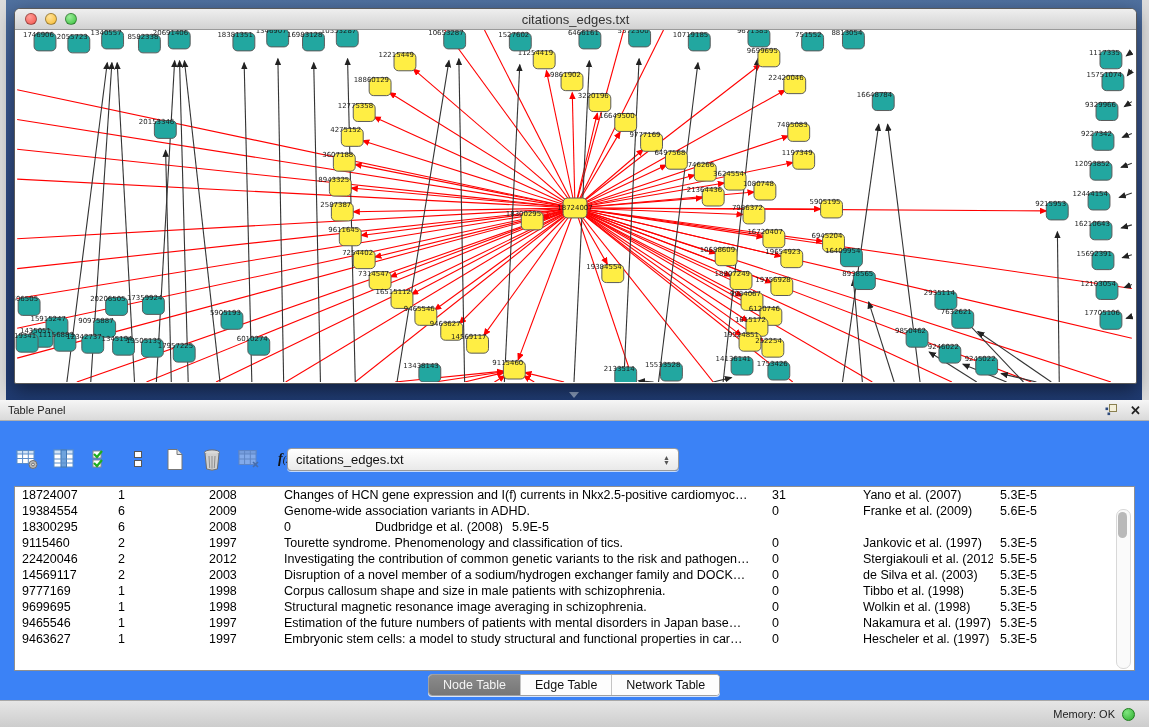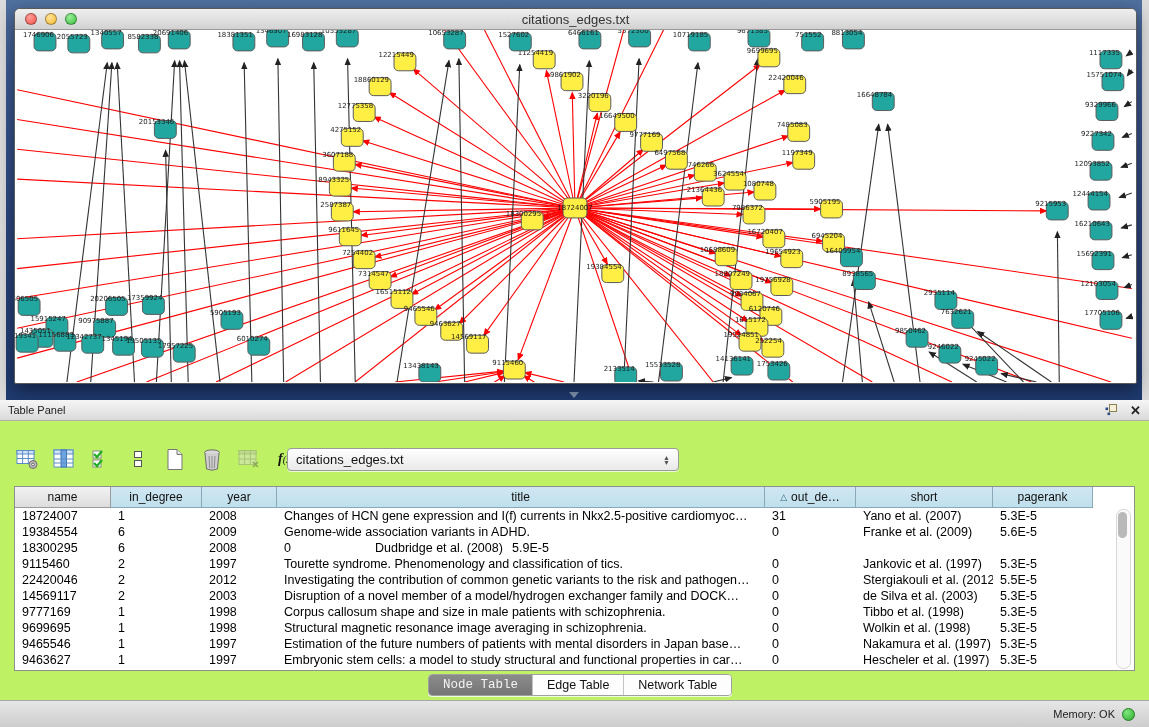--- a/index.html
+++ b/index.html
@@ -18,21 +18,21 @@
   .titlebar{height:20px;border-radius:5px 5px 0 0;background:linear-gradient(180deg,#efefef,#d2d2d2);
     border-bottom:1px solid #9a9a9a;position:relative;display:flex;align-items:center;}
   .traffic{position:absolute;left:10px;top:4px;display:flex;gap:8px;}
   .light{width:12px;height:12px;border-radius:50%;box-sizing:border-box;border:1px solid rgba(0,0,0,.35);}
   .win-title{flex:1;text-align:center;font-size:13px;color:#333;}
   .canvas-wrap{position:relative;width:1119px;height:352px;background:#fff;overflow:hidden;border-radius:0 0 2px 2px;}
   .canvas-wrap svg{display:block;}
   .gnode-label{font-family:"DejaVu Sans",sans-serif;font-size:7px;fill:#1c1c1c;}
 
   
-  .table-panel{position:absolute;left:0;top:400px;width:1149px;height:300px;background:#bef264;}
+  .table-panel{position:absolute;left:0;top:400px;width:1149px;height:300px;background:#3b82f6;}
   .panel-titlebar{height:21px;background:linear-gradient(180deg,#f6f6f6,#dadada);border-bottom:1px solid #b0b0b0;
     display:flex;align-items:center;padding:0 8px;box-sizing:border-box;}
   .panel-title{font-size:11px;color:#222;flex:1;}
   .panel-tb-icons{display:flex;align-items:center;gap:12px;}
   .float-icon svg{display:block;}
   .close-icon{font-size:13px;font-weight:bold;color:#222;line-height:1;cursor:default;}
 
   .toolbar{position:absolute;left:14px;top:44px;height:30px;display:flex;align-items:center;gap:11px;}
   .tb-btn{width:26px;height:26px;display:flex;align-items:center;justify-content:center;}
   .fx-label{font-size:14px;color:#111;font-family:"Liberation Serif",serif;font-style:italic;font-weight:bold;}
@@ -59,21 +59,21 @@
       display:flex;align-items:center;}
   .vscroll{position:absolute;right:3px;top:22px;width:13px;height:158px;background:#fafafa;
       border:1px solid #d8d8d8;border-radius:7px;}
   .vthumb{position:absolute;left:1px;top:2px;width:9px;height:26px;border-radius:5px;background:#b9b9b9;}
 
   
   .tabs{position:absolute;left:428px;top:274px;height:20px;display:flex;border:1px solid #a0a0a0;
     border-radius:4px;overflow:hidden;background:#fff;box-shadow:0 1px 0 rgba(255,255,255,.8);}
   .tab{padding:0 14px;font-size:12.5px;display:flex;align-items:center;color:#111;background:#fdfdfd;border-right:1px solid #c4c4c4;}
   .tab:last-child{border-right:none;}
-  .tab.active{background:linear-gradient(180deg,#8b8b8b,#767676);color:#f4f4f4;font-family:Liberation Mono, monospace;}
+  .tab.active{background:linear-gradient(180deg,#8b8b8b,#767676);color:#f4f4f4;}
 
   
   .statusbar{position:absolute;left:0;top:700px;width:1149px;height:27px;
     background:linear-gradient(180deg,#e6e6e6,#cdcdcd);border-top:1px solid #a8a8a8;
     display:flex;align-items:center;justify-content:flex-end;padding:0 14px;box-sizing:border-box;gap:7px;}
   .mem-label{font-size:11px;color:#222;}
   .mem-dot{width:13px;height:13px;border-radius:50%;background:radial-gradient(circle at 35% 30%,#7fe67f,#2fae2f);
     border:1px solid #1d7c1d;box-sizing:border-box;}
 </style>
 </head>
@@ -513,29 +513,20 @@
 
     <div class="table-selector">
       <span class="value">citations_edges.txt</span>
       <span class="stepper">
           <span>▲</span>
           <span>▼</span>
         </span>
     </div>
 
     <div class="data-table">
-      <div class="tbl-header" id="tbl-header">
-          <div class="th sel" style="width: 96px;">name</div>
-          <div class="th" style="width: 91px;">in_degree</div>
-          <div class="th" style="width: 75px;">year</div>
-          <div class="th" style="width: 488px;">title</div>
-          <div class="th" style="width: 91px;"><span class="sort-tri">△</span>out_de…</div>
-          <div class="th" style="width: 137px;">short</div>
-          <div class="th" style="width: 100px;">pagerank</div>
-        </div>
       <div class="tbl-body" id="tbl-body">
           <div class="tr">
             <div class="td" style="width: 96px;">18724007</div>
             <div class="td" style="width: 91px;">1</div>
             <div class="td" style="width: 75px;">2008</div>
             <div class="td" style="width: 488px;">Changes of HCN gene expression and I(f) currents in Nkx2.5-positive cardiomyoc…</div>
             <div class="td" style="width: 91px;">31</div>
             <div class="td" style="width: 137px;">Yano et al. (2007)</div>
             <div class="td" style="width: 100px;">5.3E-5</div>
           </div>
@@ -571,21 +562,21 @@
             <div class="td" style="width: 75px;">2012</div>
             <div class="td" style="width: 488px;">Investigating the contribution of common genetic variants to the risk and pathogen…</div>
             <div class="td" style="width: 91px;">0</div>
             <div class="td" style="width: 137px;">Stergiakouli et al. (2012)</div>
             <div class="td" style="width: 100px;">5.5E-5</div>
           </div>
           <div class="tr">
             <div class="td" style="width: 96px;">14569117</div>
             <div class="td" style="width: 91px;">2</div>
             <div class="td" style="width: 75px;">2003</div>
-            <div class="td" style="width: 488px;">Disruption of a novel member of a model/hydrogen exchanger family and DOCK…</div>
+            <div class="td" style="width: 488px;">Disruption of a novel member of a sodium/hydrogen exchanger family and DOCK…</div>
             <div class="td" style="width: 91px;">0</div>
             <div class="td" style="width: 137px;">de Silva et al. (2003)</div>
             <div class="td" style="width: 100px;">5.3E-5</div>
           </div>
           <div class="tr">
             <div class="td" style="width: 96px;">9777169</div>
             <div class="td" style="width: 91px;">1</div>
             <div class="td" style="width: 75px;">1998</div>
             <div class="td" style="width: 488px;">Corpus callosum shape and size in male patients with schizophrenia.</div>
             <div class="td" style="width: 91px;">0</div>

